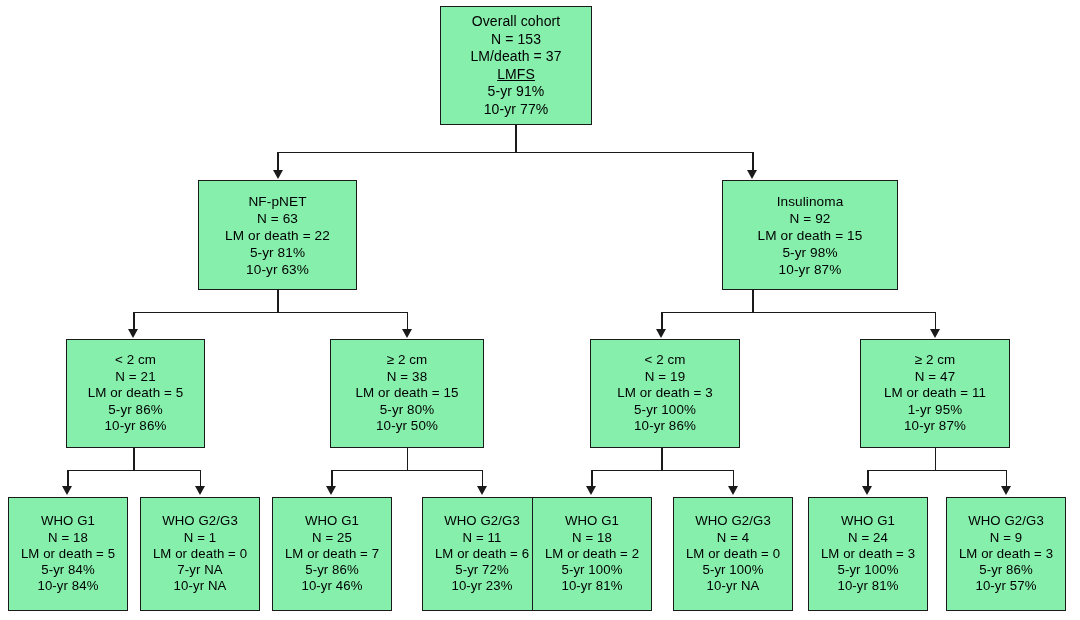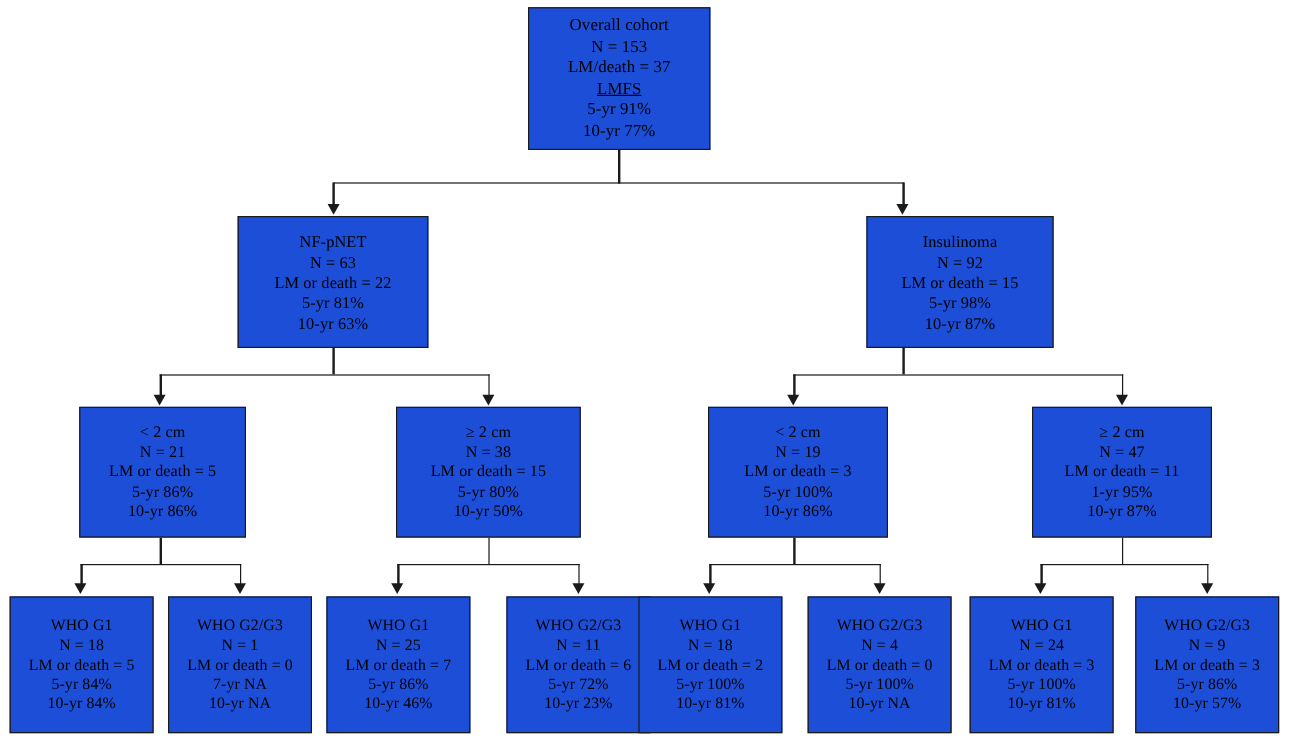--- a/index.html
+++ b/index.html
@@ -15,31 +15,30 @@
     position: relative;
     width: 1080px;
     height: 620px;
     background: #ffffff;
     overflow: hidden;
   }
   .node {
     position: absolute;
     box-sizing: border-box;
     border: 1.6px solid #1a1a1a;
-    background: #1d4ed8;
+    background: #86efac;
     display: flex;
     flex-direction: column;
     align-items: center;
     justify-content: center;
     text-align: center;
     font-size: 13.5px;
     line-height: 15.8px;
     letter-spacing: 0.1px;
     padding: 2px 3px;
-    font-family: Liberation Serif, serif;
   }
   .node .line {
     white-space: nowrap;
     display: block;
   }
   .node .line.u {
     text-decoration: underline;
   }
   .node.lvl0 { font-size: 14px; line-height: 17.5px; }
   .node.lvl1 { font-size: 13.6px; line-height: 17px; }
@@ -130,21 +129,21 @@
   </div>
 
   <div class="node lvl1" style="left:198px; top:180px; width:159px; height:110px;">
     <span class="line">NF-pNET</span>
     <span class="line">N = 63</span>
     <span class="line">LM or death = 22</span>
     <span class="line">5-yr 81%</span>
     <span class="line">10-yr 63%</span>
   </div>
 
-  <div class="node lvl1" style="left:722px; top:180px; width:156px; height:110px;">
+  <div class="node lvl1" style="left:722px; top:180px; width:176px; height:110px;">
     <span class="line">Insulinoma</span>
     <span class="line">N = 92</span>
     <span class="line">LM or death = 15</span>
     <span class="line">5-yr 98%</span>
     <span class="line">10-yr 87%</span>
   </div>
 
   <div class="node lvl2" style="left:66px; top:339px; width:139px; height:109px;">
     <span class="line">&lt; 2 cm</span>
     <span class="line">N = 21</span>

